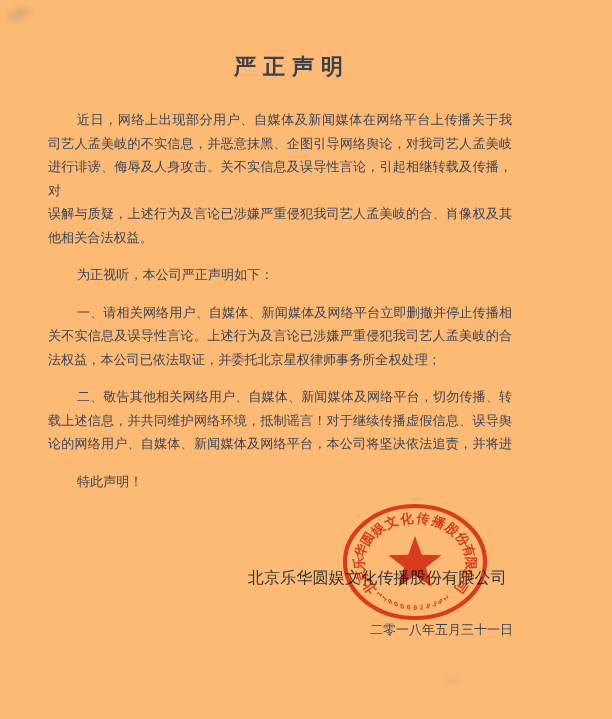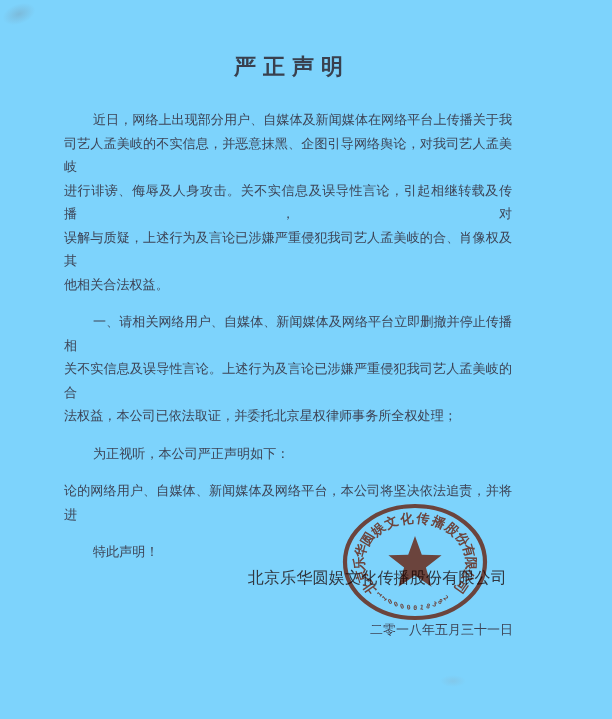--- a/index.html
+++ b/index.html
@@ -1,27 +1,27 @@
 <!DOCTYPE html>
 <html><head>
 <meta charset="utf-8">
 <style>
   html,body{margin:0;padding:0;background:#ffffff;}
   .page{
-    position:relative;width:612px;height:719px;background:#7dd3fc;overflow:hidden;
+    position:relative;width:612px;height:719px;background:#fdba74;overflow:hidden;
     font-family:"Liberation Serif",serif;
   }
   .doc-title{
     position:absolute;top:37px;left:0;width:612px;text-align:center;
     transform:translateX(-14px);
     font-family:"Liberation Sans",sans-serif;
     font-size:22px;font-weight:bold;letter-spacing:7px;color:#39404e;
   }
   .body-text{position:absolute;left:48px;top:108px;width:464px;}
-  .paragraph{margin:0 0 14px 16px;}
+  .paragraph{margin:0 0 14px 0;}
   .para-line{
     font-size:13.1px;line-height:23.5px;color:#3d4456;
     font-family:"Liberation Serif",serif;
   }
   .para-line.first{text-indent:29px;}
   .para-line.just{text-align:justify;text-align-last:justify;}
   .company-line{
     position:absolute;top:569px;right:105px;
     font-size:16px;line-height:17px;letter-spacing:0.2px;color:#30363f;
     white-space:nowrap;
@@ -54,28 +54,30 @@
 
   <div class="body-text">
       <div class="paragraph">
         <div class="para-line first just">近日，网络上出现部分用户、自媒体及新闻媒体在网络平台上传播关于我</div>
         <div class="para-line just">司艺人孟美岐的不实信息，并恶意抹黑、企图引导网络舆论，对我司艺人孟美岐</div>
         <div class="para-line just">进行诽谤、侮辱及人身攻击。关不实信息及误导性言论，引起相继转载及传播，对</div>
         <div class="para-line just">误解与质疑，上述行为及言论已涉嫌严重侵犯我司艺人孟美岐的合、肖像权及其</div>
         <div class="para-line">他相关合法权益。</div>
       </div>
       <div class="paragraph">
+        <div class="para-line first">为正视听，本公司严正声明如下：</div>
+      </div>
+      <div class="paragraph">
         <div class="para-line first just">一、请相关网络用户、自媒体、新闻媒体及网络平台立即删撤并停止传播相</div>
         <div class="para-line just">关不实信息及误导性言论。上述行为及言论已涉嫌严重侵犯我司艺人孟美岐的合</div>
         <div class="para-line">法权益，本公司已依法取证，并委托北京星权律师事务所全权处理；</div>
       </div>
       <div class="paragraph">
-        <div class="para-line first">为正视听，本公司严正声明如下：</div>
-      </div>
-      <div class="paragraph">
+        <div class="para-line first just">二、敬告其他相关网络用户、自媒体、新闻媒体及网络平台，切勿传播、转</div>
+        <div class="para-line just">载上述信息，并共同维护网络环境，抵制谣言！对于继续传播虚假信息、误导舆</div>
         <div class="para-line just">论的网络用户、自媒体、新闻媒体及网络平台，本公司将坚决依法追责，并将进</div>
       </div>
       <div class="paragraph">
         <div class="para-line first">特此声明！</div>
       </div>
     </div>
 
   <div class="company-line">北京乐华圆娱文化传播股份有限公司</div>
   <div class="date-line">二零一八年五月三十一日</div>
 

